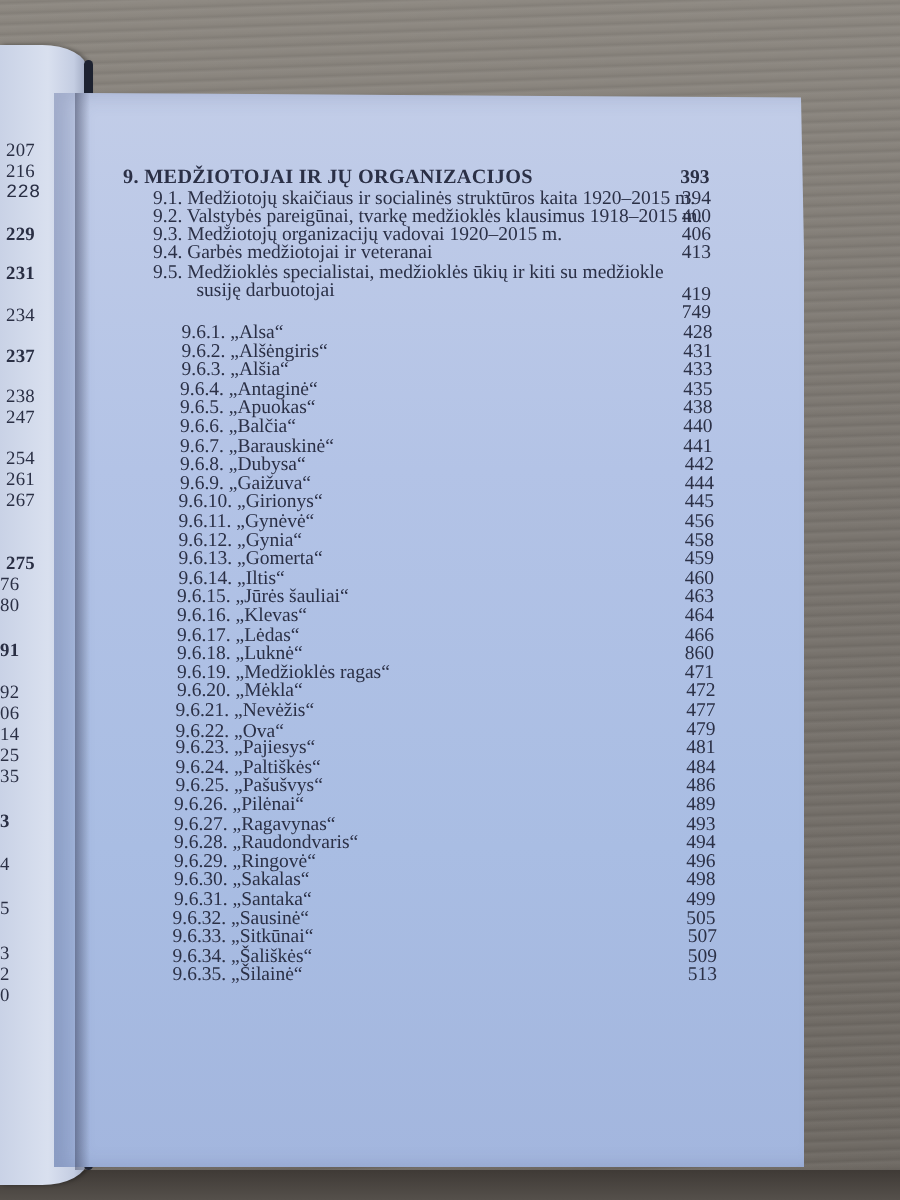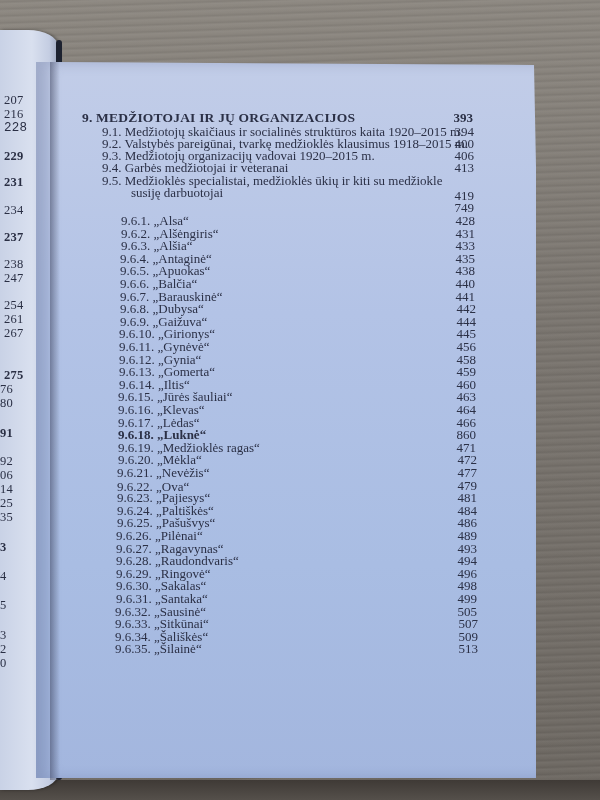--- a/index.html
+++ b/index.html
@@ -165,21 +165,21 @@
       <div class="toc-row" style="left: 119px; top: 365.2px;"><span>9.6.13.</span> <span>„Gomerta“</span></div>
       <div class="toc-page" style="left: 436px; top: 365.2px;">459</div>
       <div class="toc-row" style="left: 119px; top: 377.8px;"><span>9.6.14.</span> <span>„Iltis“</span></div>
       <div class="toc-page" style="left: 436px; top: 377.8px;">460</div>
       <div class="toc-row" style="left: 118px; top: 390.4px;"><span>9.6.15.</span> <span>„Jūrės šauliai“</span></div>
       <div class="toc-page" style="left: 436px; top: 390.4px;">463</div>
       <div class="toc-row" style="left: 118px; top: 403px;"><span>9.6.16.</span> <span>„Klevas“</span></div>
       <div class="toc-page" style="left: 436px; top: 403px;">464</div>
       <div class="toc-row" style="left: 118px; top: 415.6px;"><span>9.6.17.</span> <span>„Lėdas“</span></div>
       <div class="toc-page" style="left: 436px; top: 415.6px;">466</div>
-      <div class="toc-row" style="left: 118px; top: 428.2px; font-weight: bold;"><span>9.6.18.</span> <span>„Luknė“</span></div>
+      <div class="toc-row" style="left: 118px; top: 428.2px;"><span>9.6.18.</span> <span>„Luknė“</span></div>
       <div class="toc-page" style="left: 436px; top: 428.2px;">860</div>
       <div class="toc-row" style="left: 118px; top: 440.8px;"><span>9.6.19.</span> <span>„Medžioklės ragas“</span></div>
       <div class="toc-page" style="left: 436px; top: 440.8px;">471</div>
       <div class="toc-row" style="left: 118px; top: 453.4px;"><span>9.6.20.</span> <span>„Mėkla“</span></div>
       <div class="toc-page" style="left: 437px; top: 453.4px;">472</div>
       <div class="toc-row" style="left: 117px; top: 466px;"><span>9.6.21.</span> <span>„Nevėžis“</span></div>
       <div class="toc-page" style="left: 437px; top: 466px;">477</div>
       <div class="toc-row" style="left: 117px; top: 480px;"><span>9.6.22.</span> <span>„Ova“</span></div>
       <div class="toc-page" style="left: 437px; top: 478.6px;">479</div>
       <div class="toc-row" style="left: 117px; top: 491.2px;"><span>9.6.23.</span> <span>„Pajiesys“</span></div>

